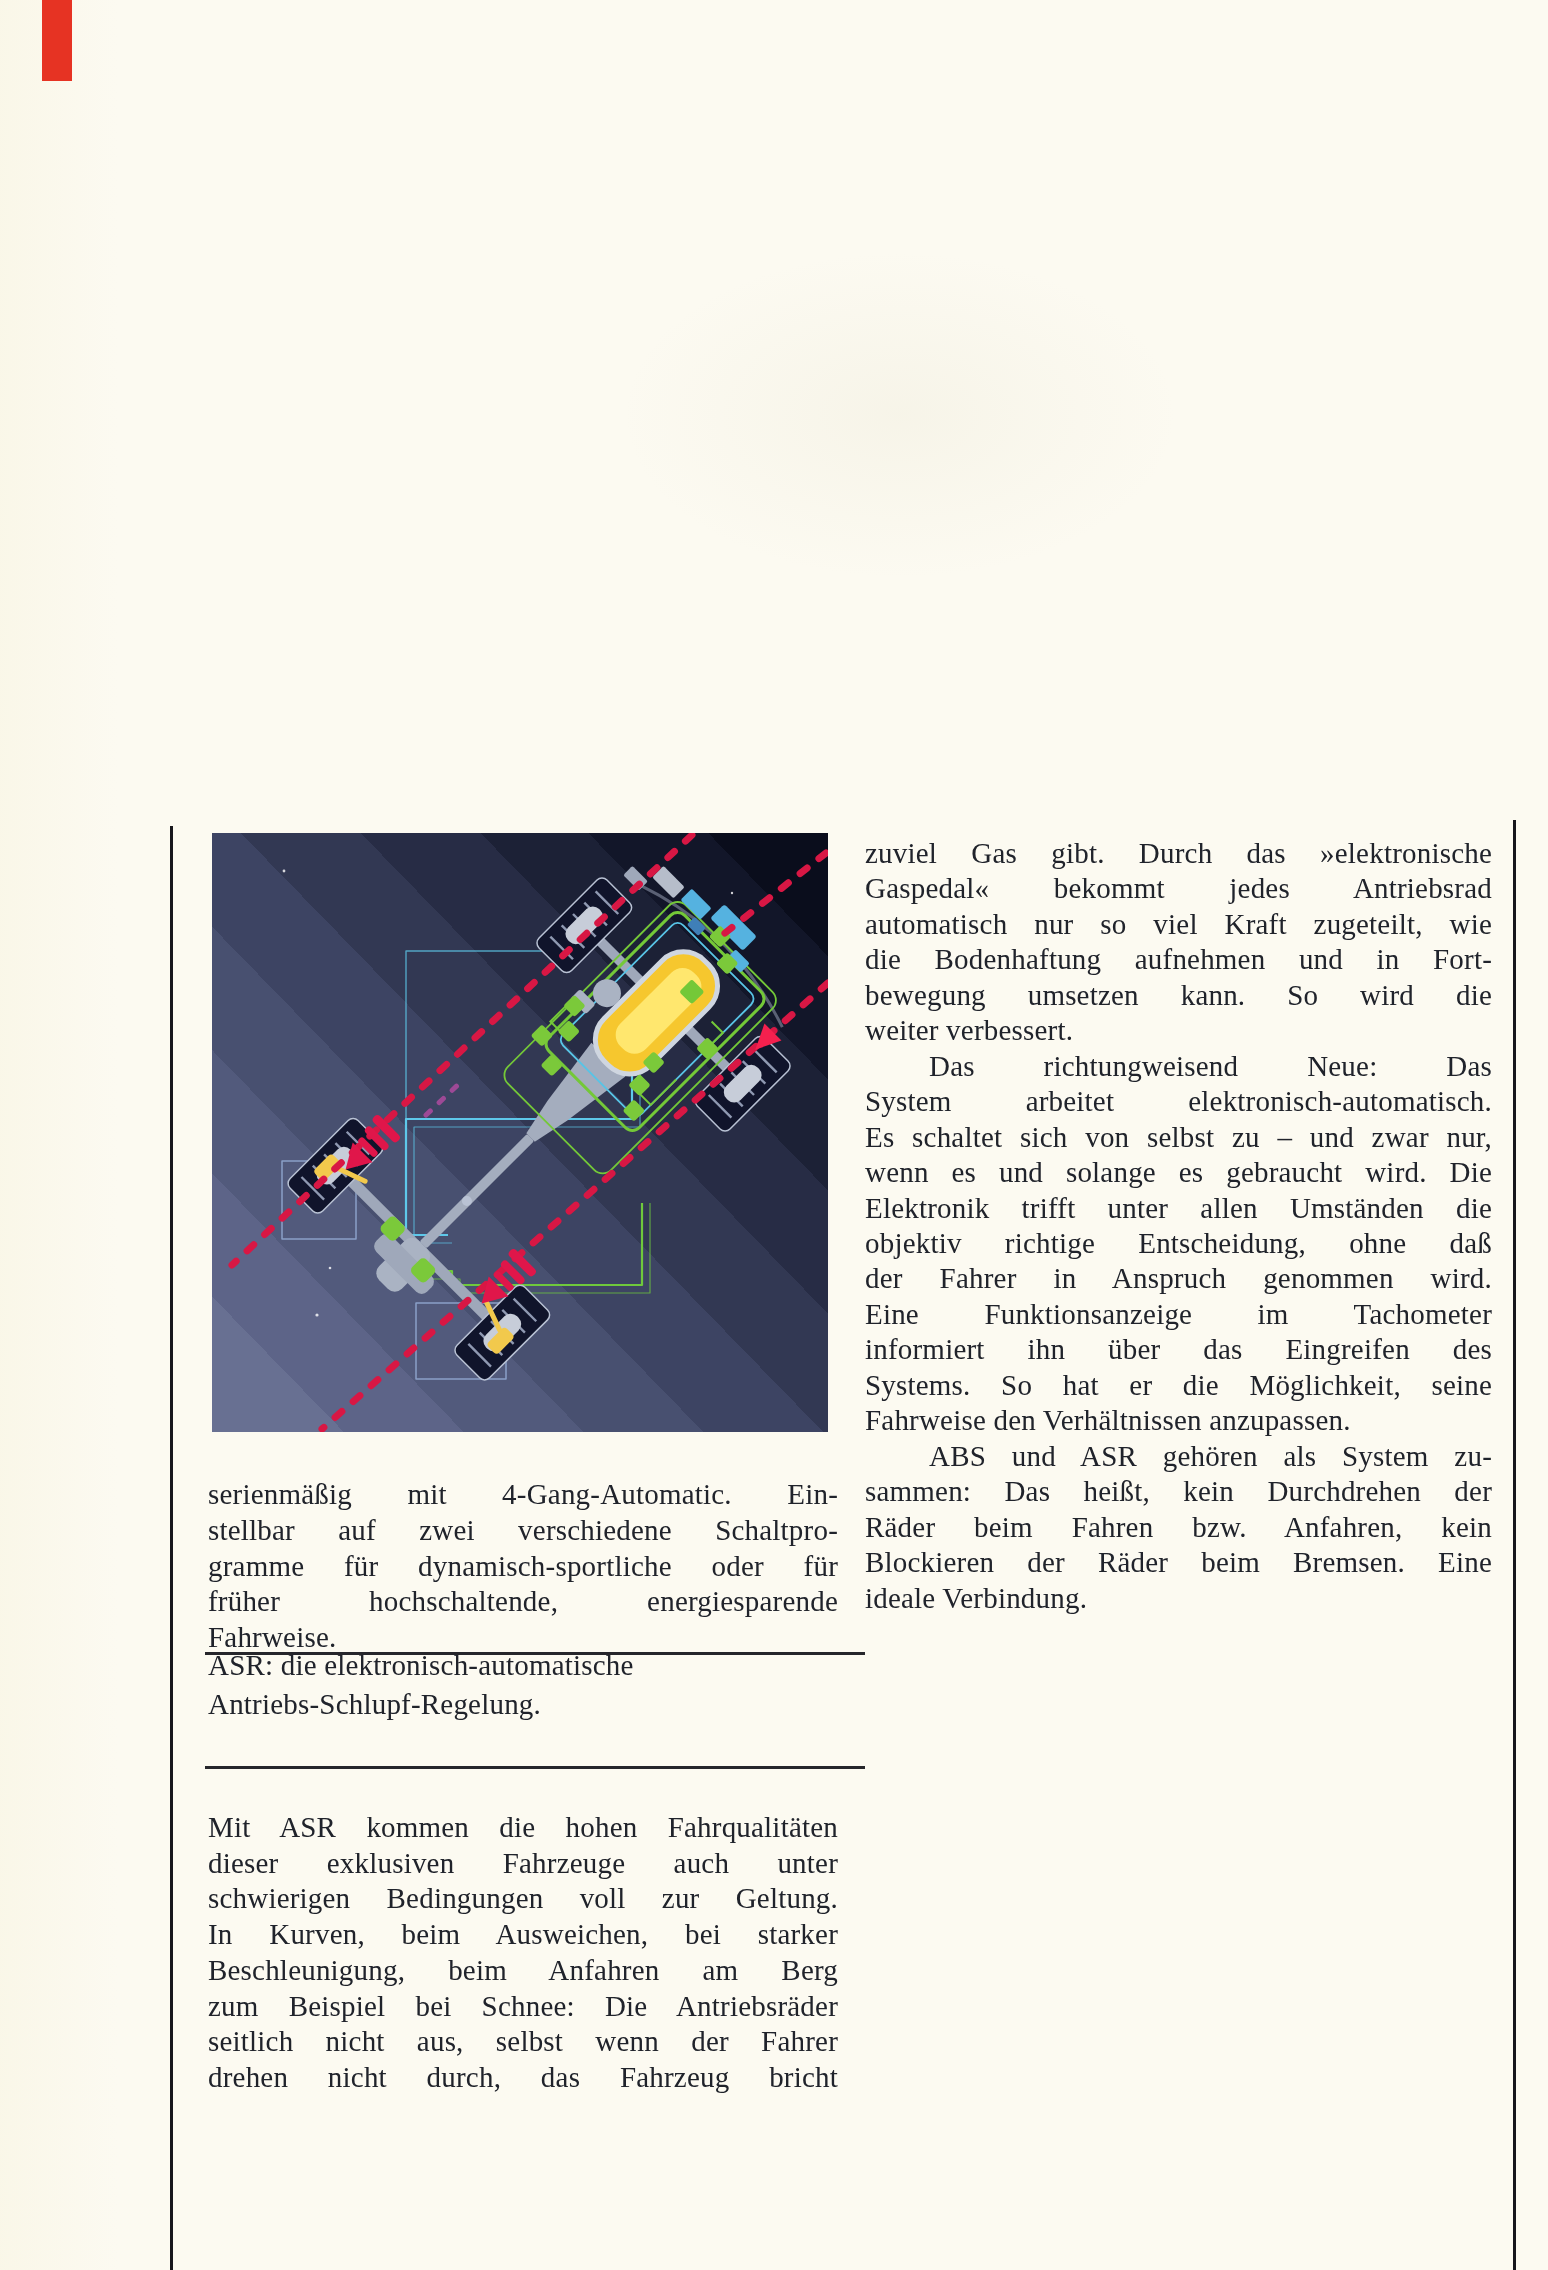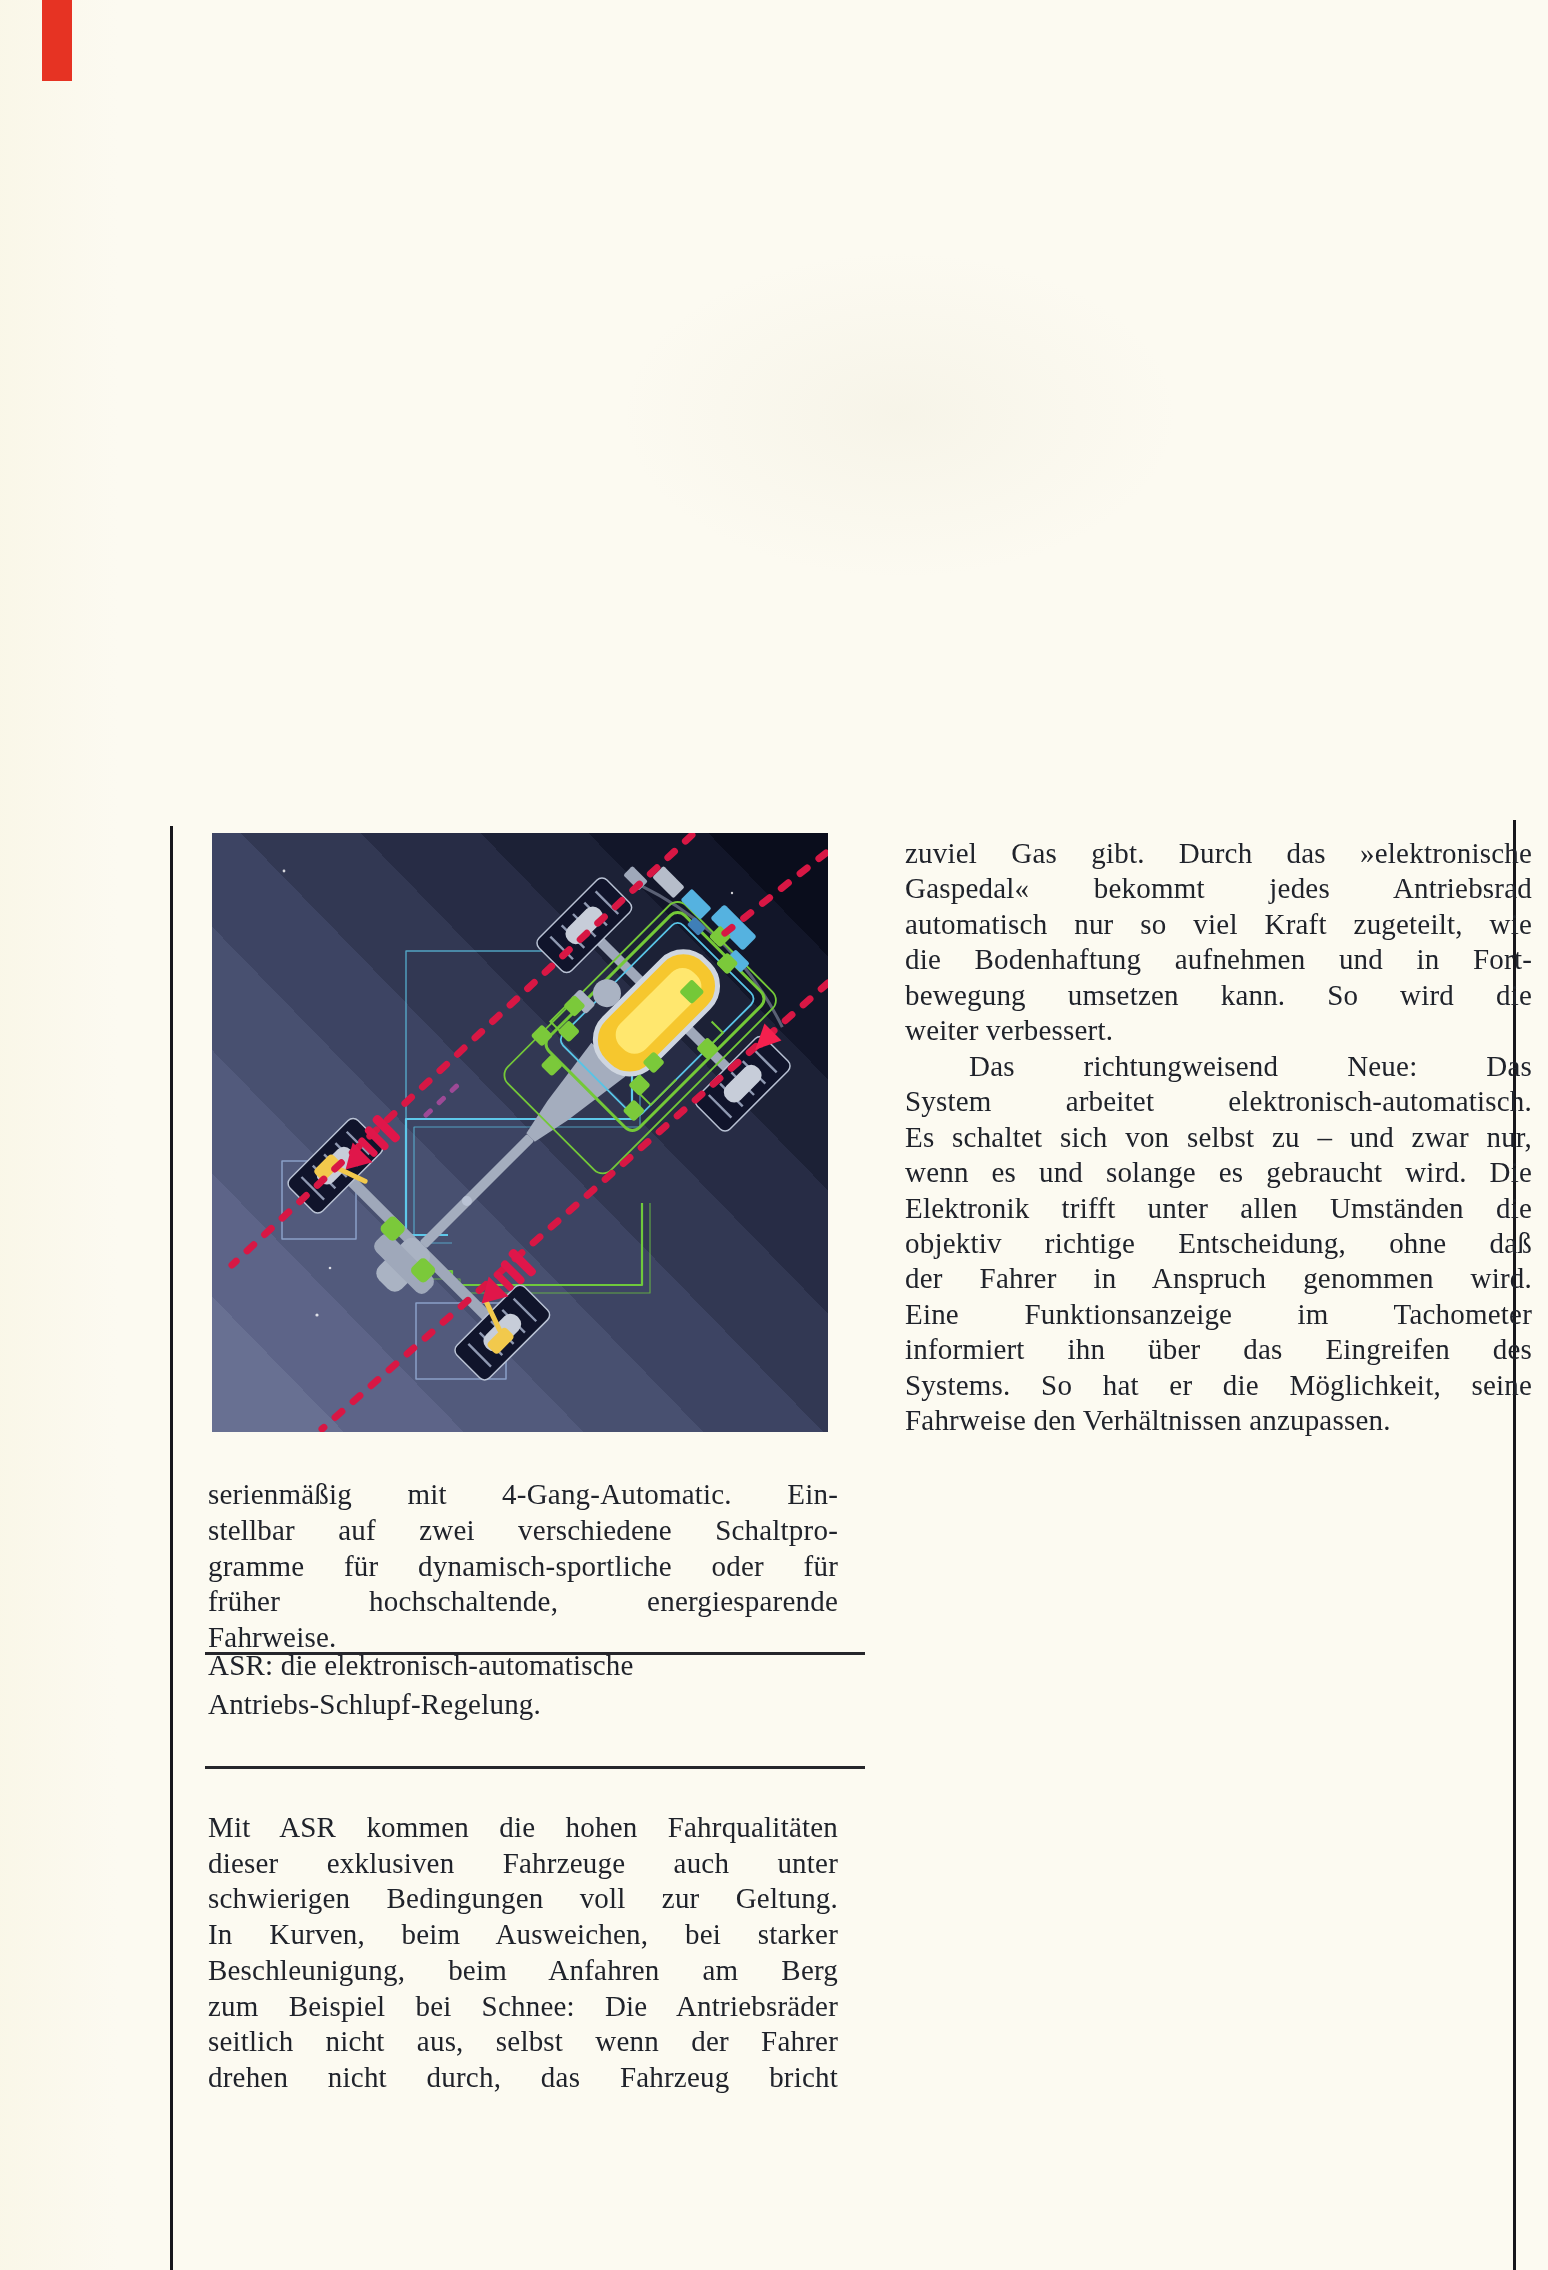--- a/index.html
+++ b/index.html
@@ -39,21 +39,21 @@
     text-align-last:justify;
     white-space:normal;
     letter-spacing:.2px;
   }
   .tline.flush{text-align:left;text-align-last:left;}
   .tline.indent{padding-left:64px;}
   .rc .tline{line-height:35.45px;}
   .lc-a .tline{line-height:35.8px;}
   .lc-b .tline{line-height:35.7px;}
   .lc-h .tline{line-height:39px;}
-  .rc{left:865px;top:836px;width:627px;margin-left:40px;}
+  .rc{left:865px;top:836px;width:627px;}
   .lc-a{left:208px;top:1477px;width:630px;}
   .lc-h{left:208px;top:1646px;width:630px;}
   .lc-b{left:208px;top:1790px;width:630px;margin-top:20px;}
 </style>
 </head>
 <body>
 
 <div class="page">
 
   <div class="edge-tint"></div>
@@ -249,20 +249,27 @@
         <div class="tline">Es schaltet sich von selbst zu – und zwar nur,</div>
         <div class="tline">wenn es und solange es gebraucht wird. Die</div>
         <div class="tline">Elektronik trifft unter allen Umständen die</div>
         <div class="tline">objektiv richtige Entscheidung, ohne daß</div>
         <div class="tline">der Fahrer in Anspruch genommen wird.</div>
         <div class="tline">Eine Funktionsanzeige im Tachometer</div>
         <div class="tline">informiert ihn über das Eingreifen des</div>
         <div class="tline">Systems. So hat er die Möglichkeit, seine</div>
         <div class="tline flush">Fahrweise den Verhältnissen anzupassen.</div>
       </div>
+    <div>
+        <div class="tline indent">ABS und ASR gehören als System zu-</div>
+        <div class="tline">sammen: Das heißt, kein Durchdrehen der</div>
+        <div class="tline">Räder beim Fahren bzw. Anfahren, kein</div>
+        <div class="tline">Blockieren der Räder beim Bremsen. Eine</div>
+        <div class="tline flush">ideale Verbindung.</div>
+      </div>
   </section>
 
   <section class="textblock lc-a">
     <div>
         <div class="tline">serienmäßig mit 4-Gang-Automatic. Ein-</div>
         <div class="tline">stellbar auf zwei verschiedene Schaltpro-</div>
         <div class="tline">gramme für dynamisch-sportliche oder für</div>
         <div class="tline">früher hochschaltende, energiesparende</div>
         <div class="tline flush">Fahrweise.</div>
       </div>

